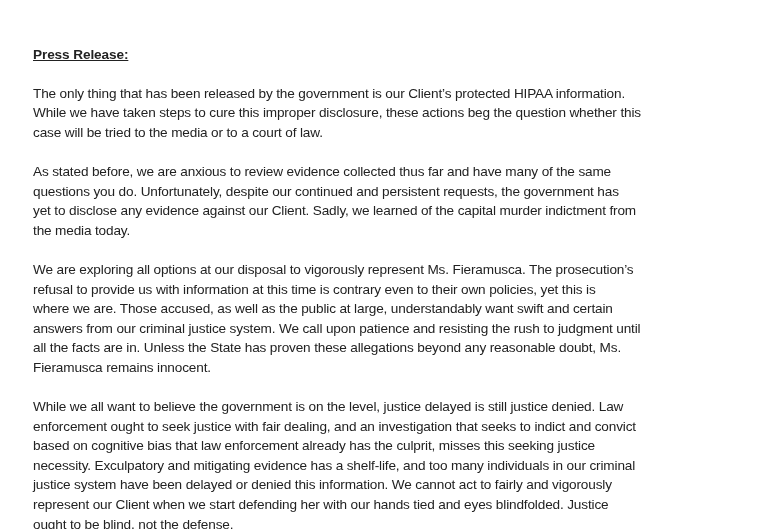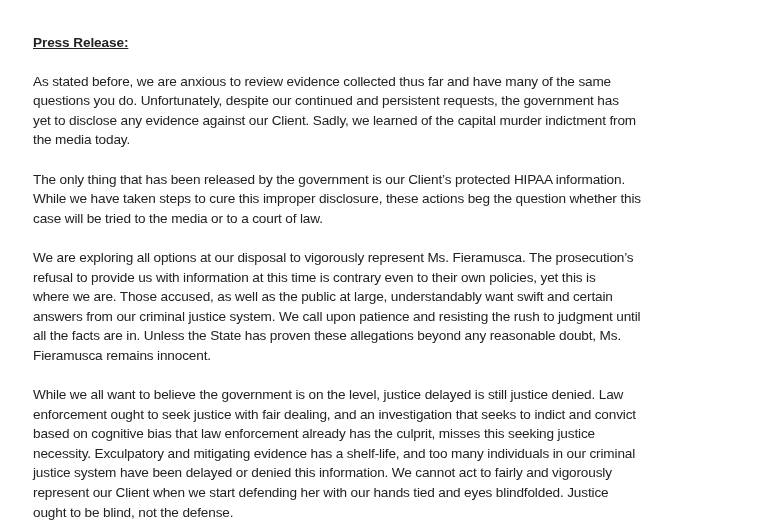--- a/index.html
+++ b/index.html
@@ -19,43 +19,43 @@
       position: absolute;
       left: 33px;
       top: 33px;
       width: 715px;
     }
     .title {
       font-weight: bold;
       text-decoration: underline;
       font-size: 13.6px;
       line-height: 19.6px;
-      margin: 0 0 19px 0;
+      margin: 12px 0 19px 0;
       letter-spacing: -0.1px;
     }
     .para {
       font-size: 13.6px;
       line-height: 19.6px;
       margin: 0 0 19.6px 0;
       white-space: pre-line;
       letter-spacing: -0.15px;
     }
   </style>
 </head>
 <body>
 
 <div class="page">
   <div class="title">Press Release:</div>
+  <p class="para">The only thing that has been released by the government is our Client’s protected HIPAA information.
+While we have taken steps to cure this improper disclosure, these actions beg the question whether this
+case will be tried to the media or to a court of law.</p>
   <p class="para"> As stated before, we are anxious to review evidence collected thus far and have many of the same
 questions you do. Unfortunately, despite our continued and persistent requests, the government has
 yet to disclose any evidence against our Client. Sadly, we learned of the capital murder indictment from
 the media today.</p>
-  <p class="para">The only thing that has been released by the government is our Client’s protected HIPAA information.
-While we have taken steps to cure this improper disclosure, these actions beg the question whether this
-case will be tried to the media or to a court of law.</p>
   <p class="para">We are exploring all options at our disposal to vigorously represent Ms. Fieramusca. The prosecution’s
 refusal to provide us with information at this time is contrary even to their own policies, yet this is
 where we are. Those accused, as well as the public at large, understandably want swift and certain
 answers from our criminal justice system. We call upon patience and resisting the rush to judgment until
 all the facts are in. Unless the State has proven these allegations beyond any reasonable doubt, Ms.
 Fieramusca remains innocent.</p>
   <p class="para">While we all want to believe the government is on the level, justice delayed is still justice denied. Law
 enforcement ought to seek justice with fair dealing, and an investigation that seeks to indict and convict
 based on cognitive bias that law enforcement already has the culprit, misses this seeking justice
 necessity. Exculpatory and mitigating evidence has a shelf-life, and too many individuals in our criminal

